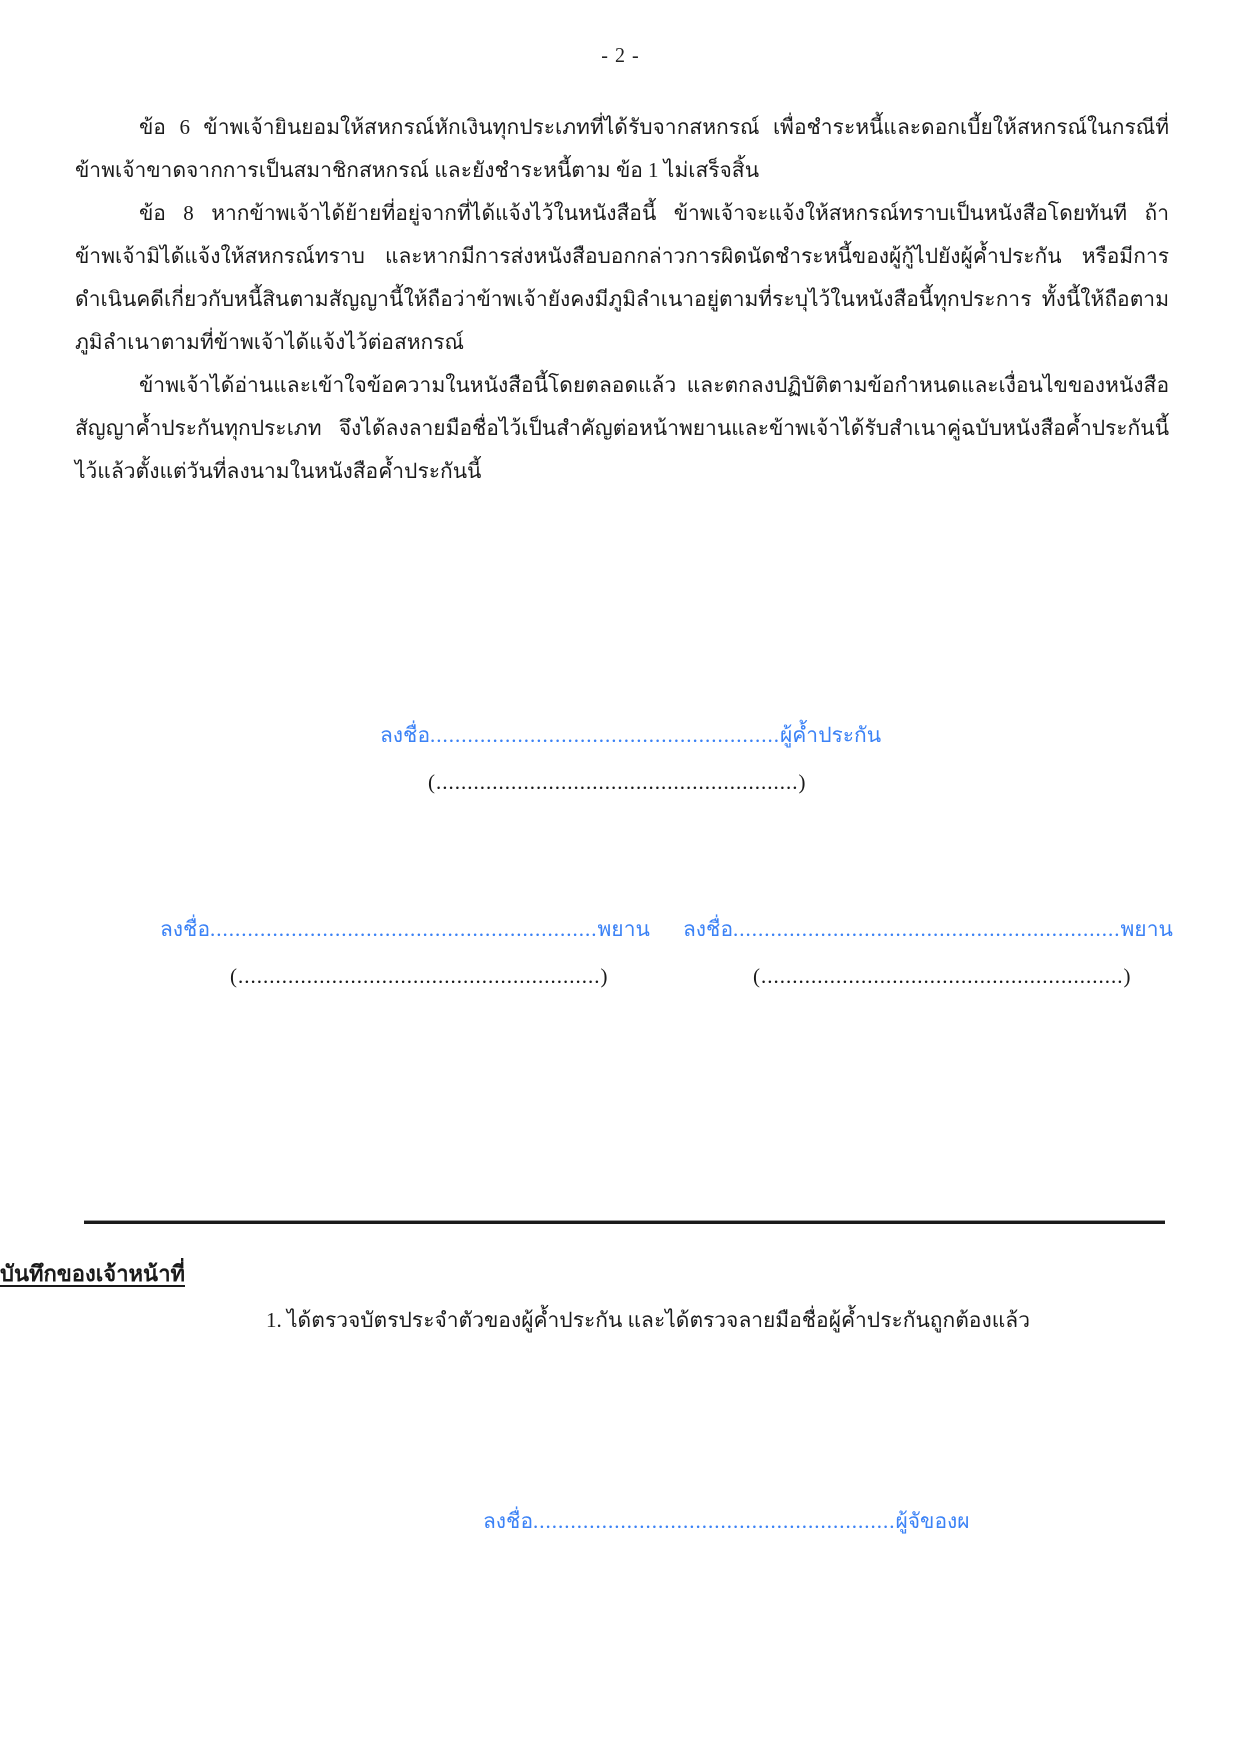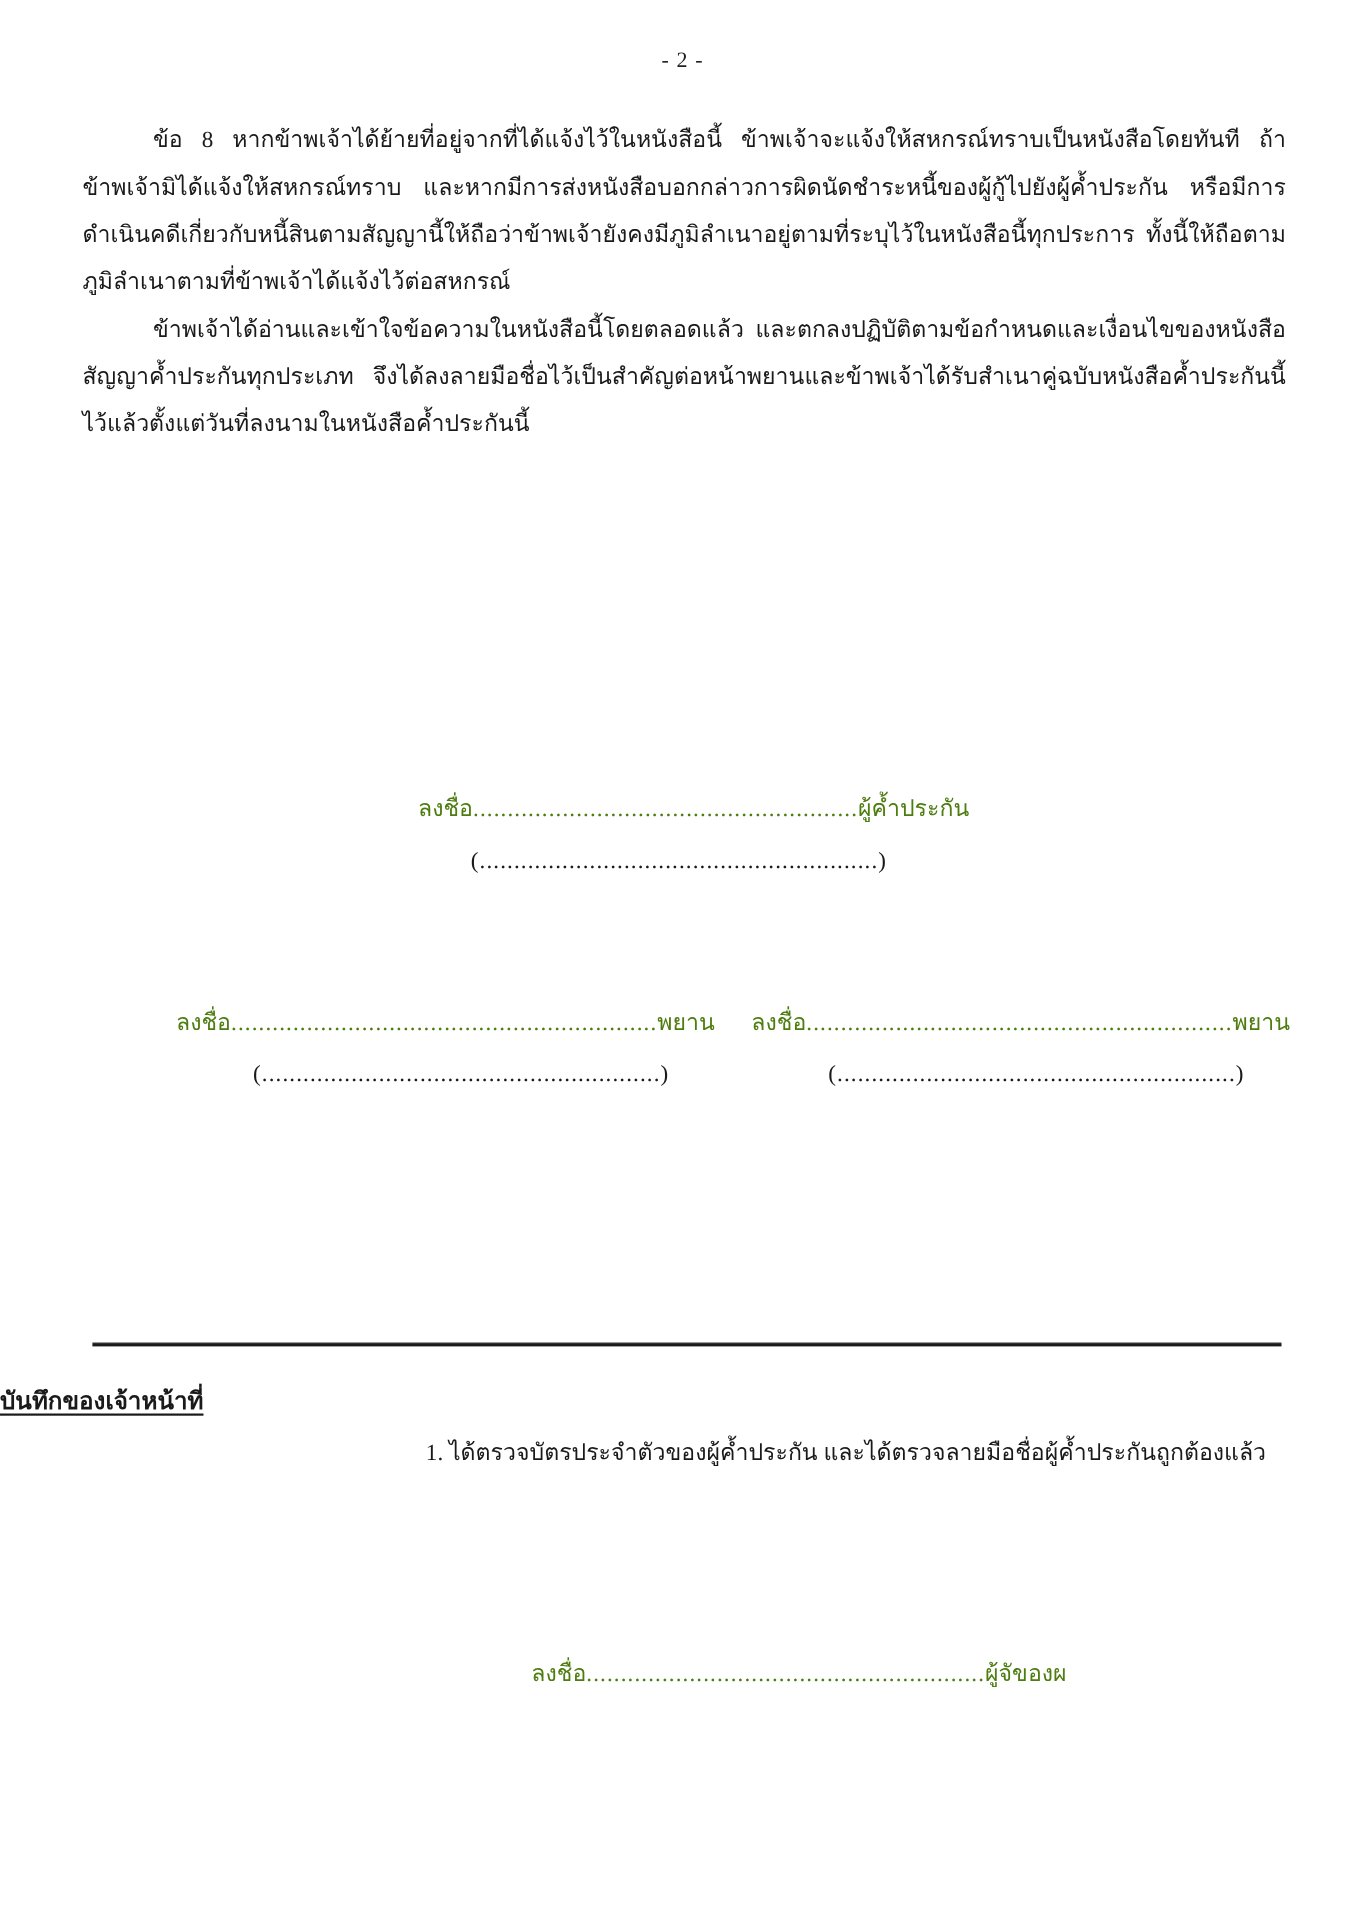--- a/index.html
+++ b/index.html
@@ -13,50 +13,51 @@
   .page-number{
     position:absolute;top:44px;left:0;width:100%;
     text-align:center;font-size:20px;letter-spacing:1px;color:#222;
   }
   .bodytext{
     position:absolute;left:75px;right:72px;top:106px;
     font-size:21px;line-height:43px;text-align:justify;
   }
   .bodytext p{margin:0;text-indent:64px;}
   .sigline{
-    position:absolute;font-size:21px;white-space:nowrap;color:#4d7c0f;
+    position:absolute;font-size:21px;white-space:nowrap;color:#3b82f6;
   }
   .sigline .dots, .parenline{letter-spacing:1px;}
   .parenline{
     position:absolute;font-size:21px;white-space:nowrap;color:#1a1a1a;
   }
   .divider{
     position:absolute;left:84px;right:76px;top:1220px;height:0;
     border-top:1px solid #9a9a9a;
     border-bottom:3px solid #1b1b1b;
   }
   .officer-heading{
     position:absolute;top:1256px;left:0;width:100%;
     text-align:left;font-size:22px;font-weight:bold;
     text-decoration:underline;text-underline-offset:4px;
   }
   .officer-items{
     position:absolute;left:145px;right:90px;top:1299px;
-    font-size:21px;line-height:42px;text-align:right;
+    font-size:21px;line-height:42px;text-align:center;
   }
   .officer-items .item{margin:0;}
 </style>
 </head>
 <body>
 
 <div class="page">
 
   <div class="page-number">- 2 -</div>
 
   <div class="bodytext">
+    <p>ข้อ 6 ข้าพเจ้ายินยอมให้สหกรณ์หักเงินทุกประเภทที่ได้รับจากสหกรณ์ เพื่อชำระหนี้และดอกเบี้ยให้สหกรณ์ในกรณีที่ข้าพเจ้าขาดจากการเป็นสมาชิกสหกรณ์ และยังชำระหนี้ตาม ข้อ 1 ไม่เสร็จสิ้น</p>
     <p>ข้อ 8 หากข้าพเจ้าได้ย้ายที่อยู่จากที่ได้แจ้งไว้ในหนังสือนี้ ข้าพเจ้าจะแจ้งให้สหกรณ์ทราบเป็นหนังสือโดยทันที ถ้าข้าพเจ้ามิได้แจ้งให้สหกรณ์ทราบ และหากมีการส่งหนังสือบอกกล่าวการผิดนัดชำระหนี้ของผู้กู้ไปยังผู้ค้ำประกัน หรือมีการดำเนินคดีเกี่ยวกับหนี้สินตามสัญญานี้ให้ถือว่าข้าพเจ้ายังคงมีภูมิลำเนาอยู่ตามที่ระบุไว้ในหนังสือนี้ทุกประการ ทั้งนี้ให้ถือตามภูมิลำเนาตามที่ข้าพเจ้าได้แจ้งไว้ต่อสหกรณ์</p>
     <p>ข้าพเจ้าได้อ่านและเข้าใจข้อความในหนังสือนี้โดยตลอดแล้ว และตกลงปฏิบัติตามข้อกำหนดและเงื่อนไขของหนังสือสัญญาค้ำประกันทุกประเภท จึงได้ลงลายมือชื่อไว้เป็นสำคัญต่อหน้าพยานและข้าพเจ้าได้รับสำเนาคู่ฉบับหนังสือค้ำประกันนี้ไว้แล้วตั้งแต่วันที่ลงนามในหนังสือค้ำประกันนี้</p>
   </div>
 
   <div class="sigline" style="left:380px;top:718px;">
     <span>ลงชื่อ</span><span class="dots">........................................................</span><span>ผู้ค้ำประกัน</span>
   </div>
   <div class="parenline" style="left:428px;top:770px;">(..........................................................)</div>
 
   <div class="sigline" style="left:160px;top:912px;">

